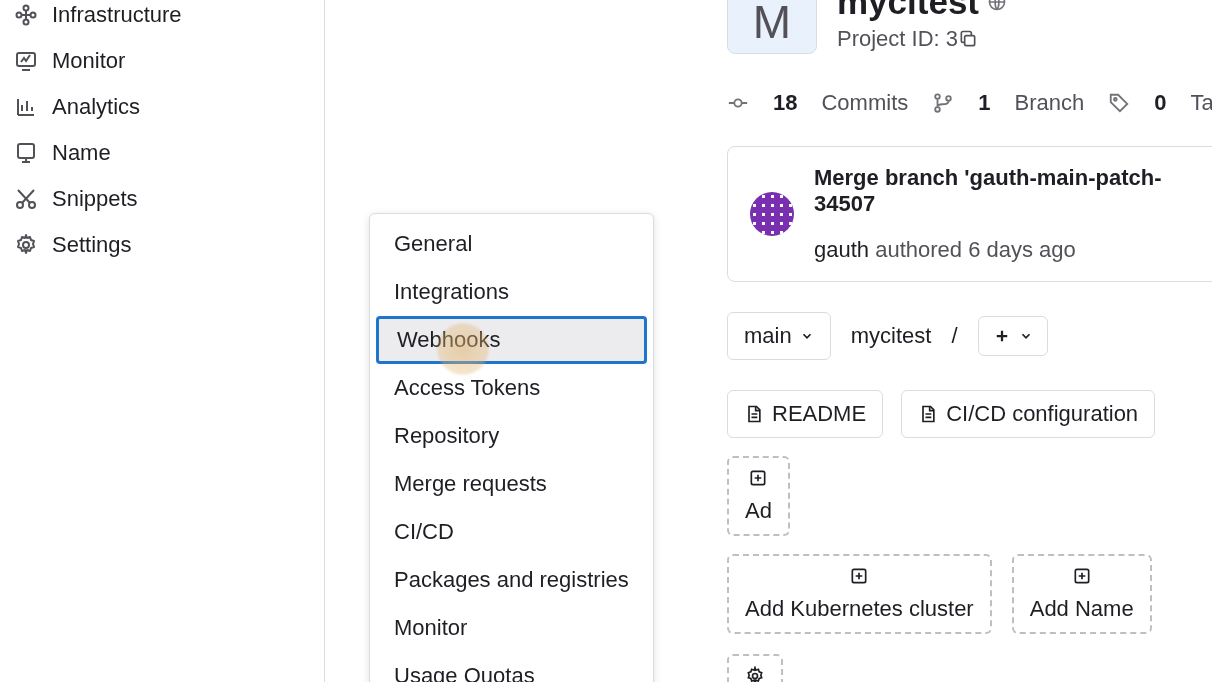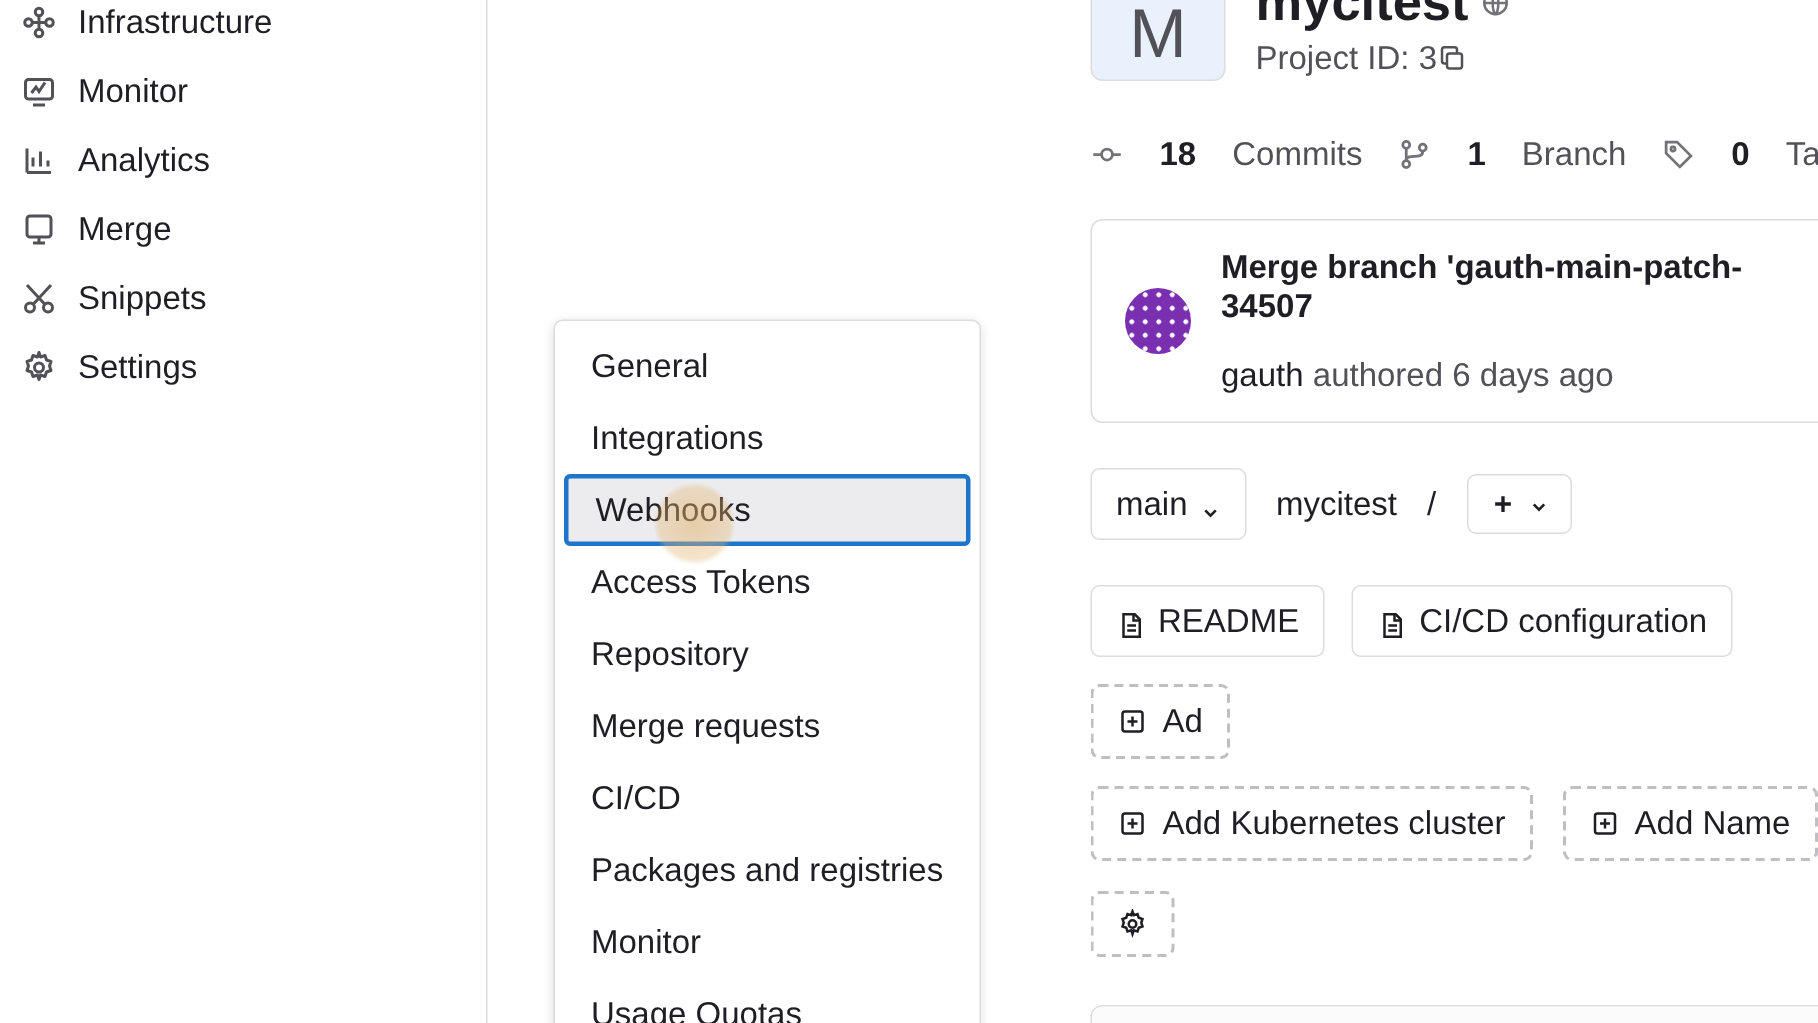--- a/index.html
+++ b/index.html
@@ -186,21 +186,21 @@
       font-size: 22px;
     }
     .btn {
       border: 1px solid #dcdcde;
       border-radius: 6px;
       padding: 10px 16px;
       background: #fff;
       font-size: 22px;
       color: #1f1e24;
       display: inline-flex;
-      align-items: flex-end;
+      align-items: center;
       gap: 8px;
       cursor: pointer;
     }
     .btn.icon-only { padding: 10px 14px;}
     
     
     .actions-row {
       display: flex;
       gap: 18px;
       margin-top: 30px;
@@ -216,20 +216,21 @@
       border: 2px dashed #bfbfc3;
       border-radius: 6px;
       padding: 10px 16px;
       background: #fff;
       font-size: 22px;
       color: #1f1e24;
       display: inline-flex;
       align-items: center;
       gap: 10px;
       cursor: pointer;
+      flex-direction: column;
     }
     
     
     .file-table {
       margin-top: 32px;
       border: 1px solid #dcdcde;
       border-radius: 8px 0 0 0;
       overflow: hidden;
     }
     .file-header {
@@ -276,21 +277,21 @@
     </span>
     <span>Analytics</span>
   </div>
   <div class="sidebar-item">
     <span class="sidebar-icon">
       <svg width="24" height="24" viewBox="0 0 24 24" fill="none" stroke="currentColor" stroke-width="2">
           <rect x="4" y="3" width="16" height="14" rx="2"></rect>
           <path d="M8 21h8M12 17v4"></path>
         </svg>
     </span>
-    <span>Merge</span>
+    <span>Name</span>
   </div>
   <div class="sidebar-item">
     <span class="sidebar-icon">
       <svg width="24" height="24" viewBox="0 0 24 24" fill="none" stroke="currentColor" stroke-width="2">
           <circle cx="6" cy="18" r="3"></circle>
           <circle cx="18" cy="18" r="3"></circle>
           <path d="M8 16L20 3M16 16L4 3"></path>
         </svg>
     </span>
     <span>Snippets</span>

